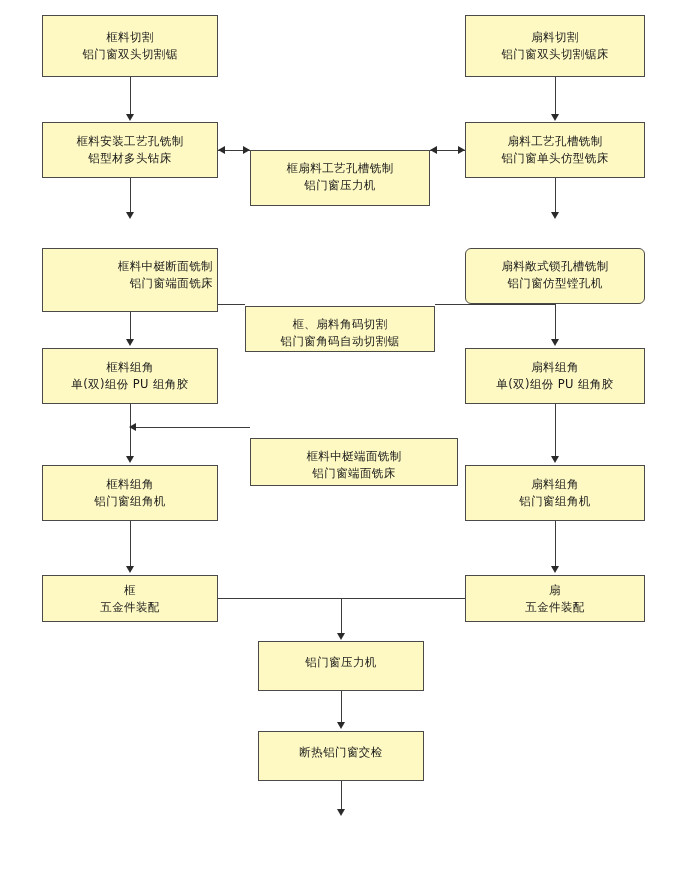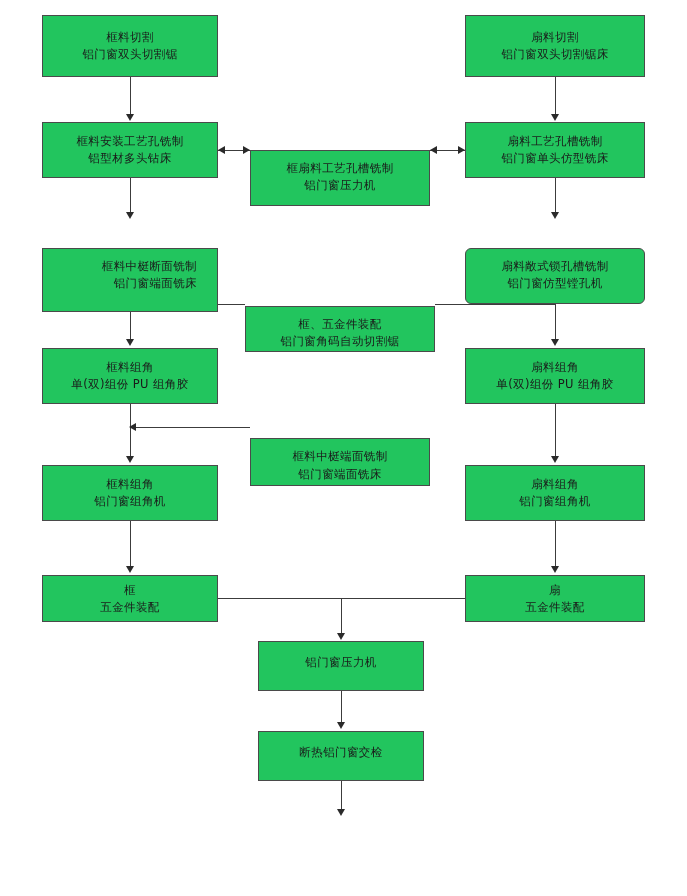--- a/index.html
+++ b/index.html
@@ -14,31 +14,31 @@
     position: relative;
     width: 687px;
     height: 896px;
     background: #ffffff;
     overflow: hidden;
   }
   .node {
     position: absolute;
     box-sizing: border-box;
     border: 1.6px solid #4a4a4a;
-    background: #22c55e;
+    background: #fef9c3;
     display: flex;
     flex-direction: column;
     align-items: center;
     justify-content: center;
     text-align: center;
     color: #1a1a1a;
     font-size: 11.5px;
     line-height: 1.45;
     letter-spacing: 0.4px;
-    padding: 2px 20px;
+    padding: 2px 4px;
     z-index: 3;
   }
   .node .line1,
   .node .line2 {
     display: block;
     white-space: nowrap;
   }
   .node.tall {
     justify-content: flex-start;
     padding-top: 9px;
@@ -123,35 +123,35 @@
     <span class="line1">框料中梃断面铣制</span>
     <span class="line2">铝门窗端面铣床</span>
   </div>
 
   <div class="node tall" style="left:465px; top:220px; width:180px; height:56px;border-radius:6px;">
     <span class="line1">扇料敞式锁孔槽铣制</span>
     <span class="line2">铝门窗仿型镗孔机</span>
   </div>
 
   <div class="node tall" style="left:245px; top:278px; width:190px; height:46px;">
-    <span class="line1">框、五金件装配</span>
+    <span class="line1">框、扇料角码切割</span>
     <span class="line2">铝门窗角码自动切割锯</span>
   </div>
 
   <div class="node" style="left:42px; top:348px; width:176px; height:56px;">
     <span class="line1">框料组角</span>
     <span class="line2">单(双)组份 PU 组角胶</span>
   </div>
 
   <div class="node" style="left:465px; top:348px; width:180px; height:56px;">
     <span class="line1">扇料组角</span>
     <span class="line2">单(双)组份 PU 组角胶</span>
   </div>
 
-  <div class="node tall" style="left:250px; top:410px; width:180px; height:48px;justify-content:space-between;">
+  <div class="node tall" style="left:250px; top:410px; width:208px; height:48px;">
     <span class="line1">框料中梃端面铣制</span>
     <span class="line2">铝门窗端面铣床</span>
   </div>
 
   <div class="node" style="left:42px; top:465px; width:176px; height:56px;">
     <span class="line1">框料组角</span>
     <span class="line2">铝门窗组角机</span>
   </div>
 
   <div class="node" style="left:465px; top:465px; width:180px; height:56px;">

